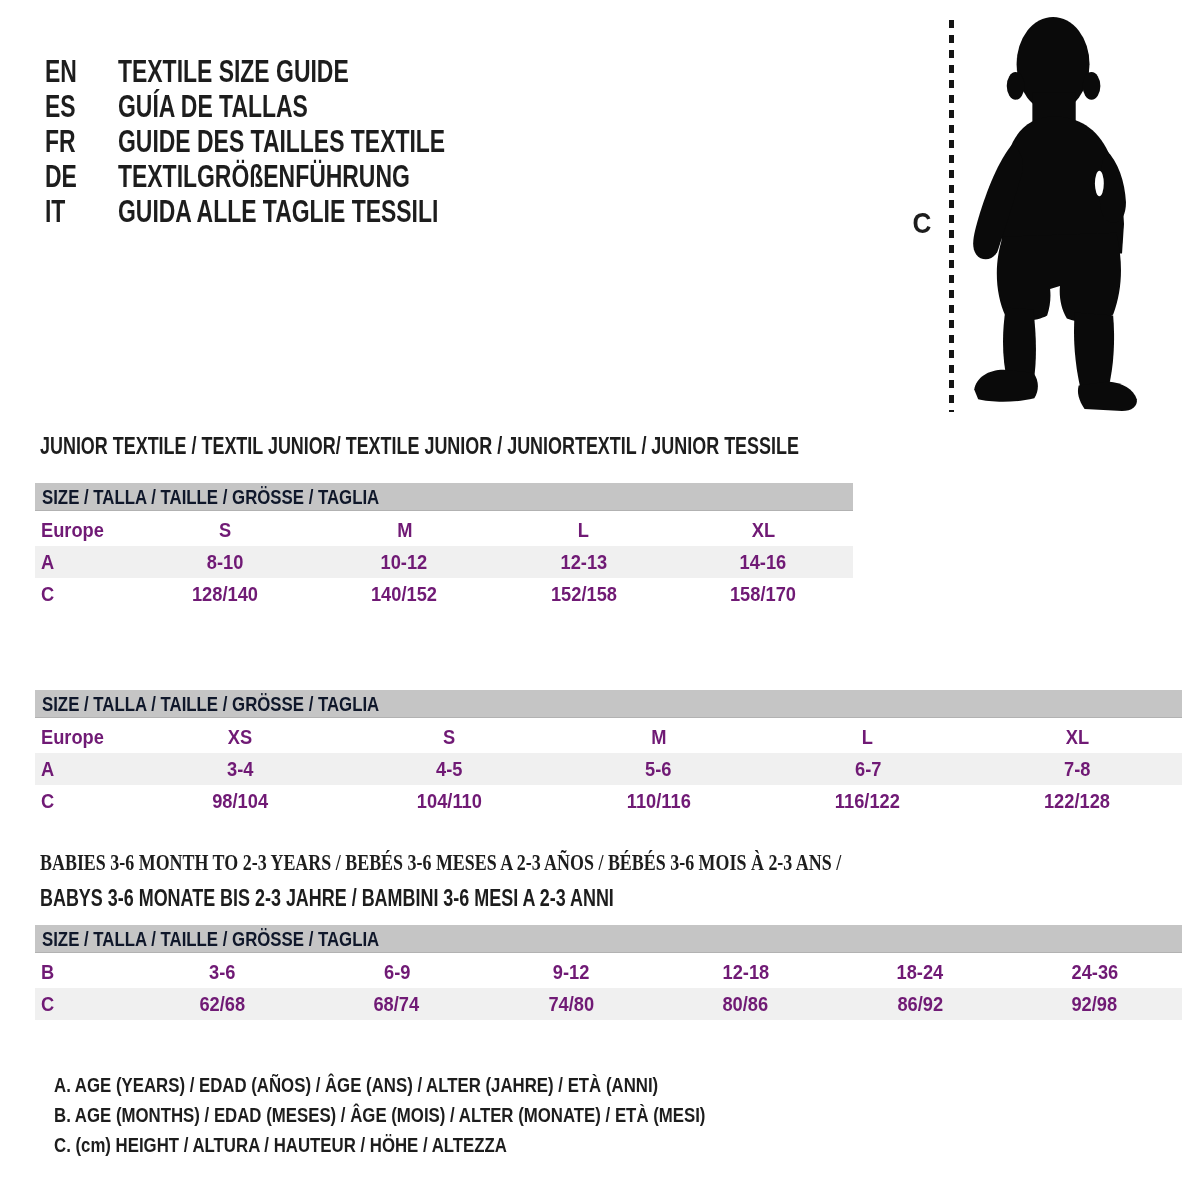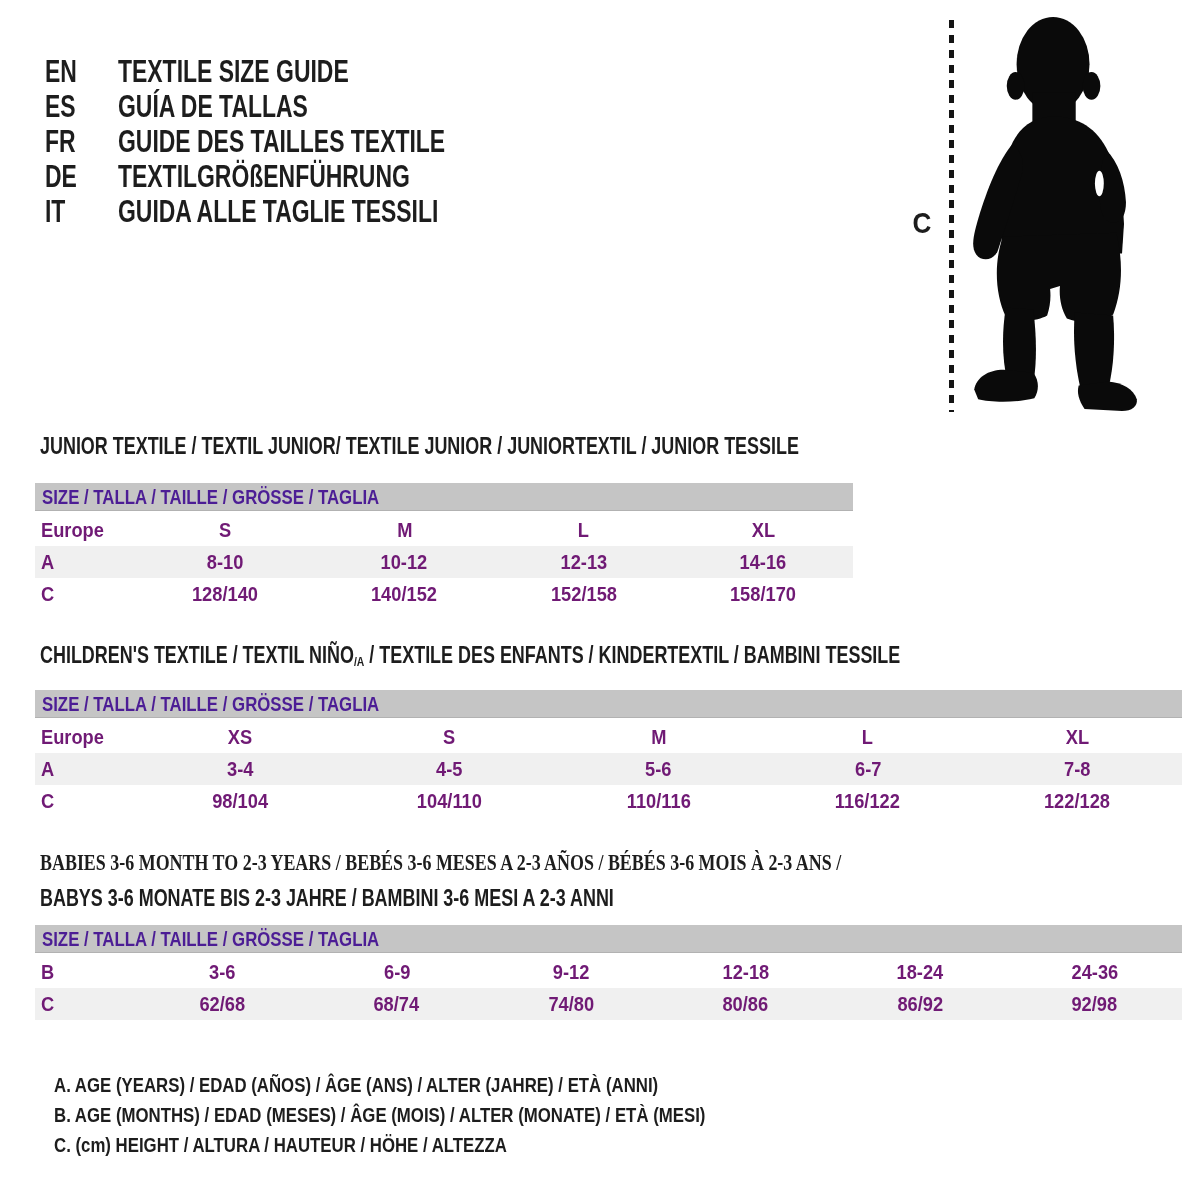--- a/index.html
+++ b/index.html
@@ -39,21 +39,21 @@
   .sub { font-size:0.58em; vertical-align:-0.22em; }
 
   
   .tbl-wrap { position:absolute; left:35px; }
   .w-junior   { top:483px; width:818px;  }
   .w-children { top:690px; width:1147px; }
   .w-babies   { top:925px; width:1147px; }
   .size-bar {
     height:28px; background:#c5c5c5; border-bottom:1px solid #b2b2b2;
     display:flex; align-items:center; padding-left:7px; box-sizing:border-box;
-    font-size:21px; color:#4c1d95; margin-bottom:3px;
+    font-size:21px; color:#0f172a; margin-bottom:3px;
   }
   table { border-collapse:collapse; table-layout:fixed; width:100%; }
   td { height:32px; padding:0; font-size:21px; font-weight:700; color:#701a75; }
   td.lbl { text-align:left; padding-left:6px; }
   td.val { text-align:center; }
   tr.shaded { background:#f0f0f0; }
 
   
   .legend { position:absolute; left:42px; top:1070px;margin-left:12px; }
   .legend-line { height:30px; line-height:30px; font-size:21px; }
@@ -139,23 +139,20 @@
         <td class="lbl"><span class="cond cx87 o-left">C</span></td>
         <td class="val"><span class="cond cx87">128/140</span></td>
         <td class="val"><span class="cond cx87">140/152</span></td>
         <td class="val"><span class="cond cx87">152/158</span></td>
         <td class="val"><span class="cond cx87">158/170</span></td>
       </tr>
     </tbody>
       </table>
   </div>
 
-  <div class="sec-title t-children">
-    <span class="cond cx78 o-left"><span>CHILDREN'S TEXTILE / TEXTIL NIÑO</span><span class="sub">/A</span><span> / TEXTILE DES ENFANTS / KINDERTEXTIL / BAMBINI TESSILE</span></span>
-  </div>
   <div class="tbl-wrap w-children">
     <div class="size-bar">
       <span class="cond cx80 o-left">SIZE / TALLA / TAILLE / GRÖSSE / TAGLIA</span>
     </div>
     <table>
       <colgroup>
           <col style="width:100px">
           <col span="5">
         </colgroup>
       <tbody>

